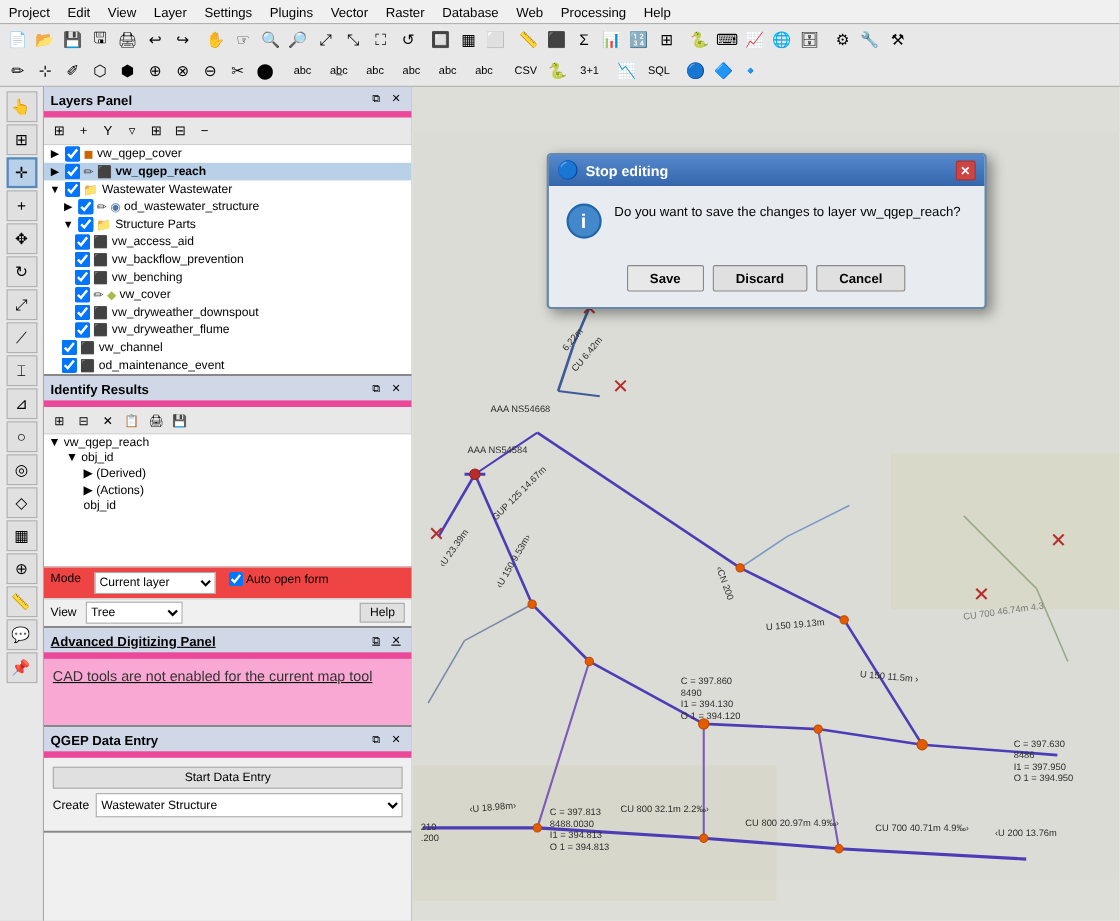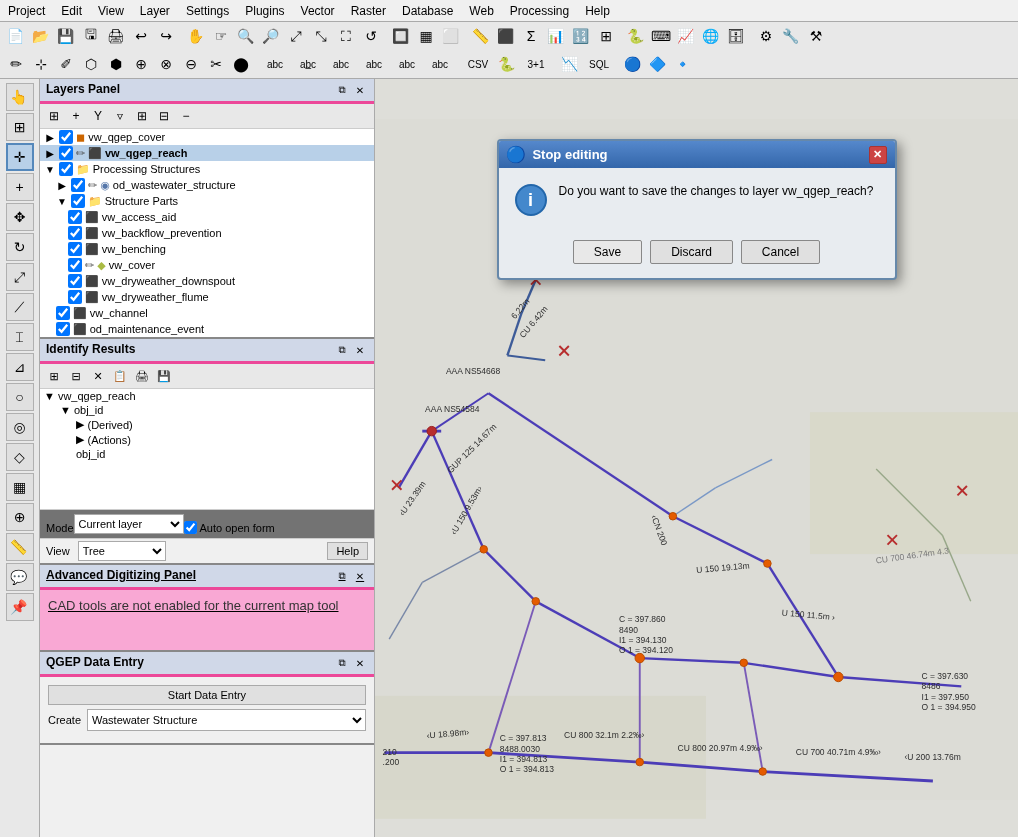--- a/index.html
+++ b/index.html
@@ -21,21 +21,21 @@
     
     .left-tools { width: 40px; background: #e8e8e8; border-right: 1px solid #aaa; display: flex; flex-direction: column; align-items: center; padding: 4px 2px; gap: 2px; overflow: hidden; }
     .tool-btn { width: 28px; height: 28px; background: #e0e0e0; border: 1px solid #b0b0b0; cursor: pointer; display: flex; align-items: center; justify-content: center; font-size: 14px; }
     .tool-btn.active { background: #b8d0e8; border: 2px solid #5588bb; }
     
     
     .left-panels { width: 335px; display: flex; flex-direction: column; border-right: 1px solid #aaa; background: #f0f0f0; }
     
     
     .panel { border-bottom: 2px solid #888; }
-    .panel-header { background: #d0d8e8; padding: 3px 6px; display: flex; align-items: flex-start; justify-content: space-between; border-bottom: 3px solid #ec4899; }
+    .panel-header { background: #d0d8e8; padding: 3px 6px; display: flex; align-items: flex-end; justify-content: space-between; border-bottom: 6px solid #ec4899; }
     .panel-title { font-weight: bold; font-size: 12px; }
     .panel-controls { display: flex; gap: 2px; }
     .panel-btn { width: 16px; height: 16px; cursor: pointer; display: flex; align-items: center; justify-content: center; font-size: 10px; }
     
     .panel-toolbar { background: #e8e8e8; padding: 2px 4px; display: flex; gap: 2px; border-bottom: 1px solid #ccc; }
     
     .layers-list { overflow-y: auto; max-height: 290px; background: white; font-size: 11px; }
     .layer-item { display: flex; align-items: center; padding: 1px 4px; cursor: pointer; gap: 3px; }
     .layer-item.selected { background: #b8d0e8; }
     .layer-check { width: 14px; height: 14px; }
@@ -43,21 +43,21 @@
     .expand-btn { width: 12px; cursor: pointer; text-align: center; font-size: 10px; }
     .indent1 { margin-left: 12px; }
     .indent2 { margin-left: 24px; }
     
     
     .identify-panel { flex: 0 0 auto; }
     .identify-toolbar { background: #e8e8e8; padding: 2px 4px; display: flex; gap: 2px; border-bottom: 1px solid #ccc; }
     .identify-content { background: white; height: 120px; overflow-y: auto; font-size: 11px; }
     .identify-item { display: flex; align-items: center; padding: 1px 4px; gap: 3px; }
     
-    .identify-footer { background: #737373; padding: 4px 6px; display: flex; align-items: flex-end; gap: 0; border-top: 1px solid #ccc; font-size: 11px; }
+    .identify-footer { background: #ef4444; padding: 4px 6px; display: flex; align-items: flex-start; gap: 12px; border-top: 1px solid #ccc; font-size: 11px; }
     .select-box { height: 20px; font-size: 11px; border: 1px solid #aaa; background: white; }
     .checkbox-label { display: flex; align-items: center; gap: 3px; }
     .help-btn { margin-left: auto; padding: 2px 8px; background: #e0e0e0; border: 1px solid #aaa; cursor: pointer; font-size: 11px; }
     
     
     .adv-panel { flex: 0 0 auto; text-decoration: underline; }
     .adv-content { background: #f9a8d4; padding: 8px; font-size: 13px; color: #333; min-height: 60px; }
     .qgep-content { background: #f0f0f0; padding: 8px; font-size: 11px; }
     .qgep-row { display: flex; align-items: center; gap: 6px; margin-bottom: 4px; }
     .qgep-btn { padding: 3px 12px; background: #e0e0e0; border: 1px solid #aaa; cursor: pointer; font-size: 11px; }
@@ -72,21 +72,21 @@
     
     .dialog-overlay { position: absolute; top: 0; left: 0; width: 100%; height: 100%; background: rgba(0,0,0,0.1); display: flex; align-items: flex-start; justify-content: center; padding-top: 60px; z-index: 100; }
     .dialog { background: #e8ecf0; border: 2px solid #6688aa; border-radius: 4px; width: 400px; box-shadow: 4px 4px 12px rgba(0,0,0,0.4); }
     .dialog-titlebar { background: linear-gradient(to bottom, #5588cc, #3366aa); color: white; padding: 4px 8px; display: flex; align-items: center; justify-content: space-between; border-radius: 2px 2px 0 0; }
     .dialog-title { font-weight: bold; font-size: 13px; display: flex; align-items: center; gap: 6px; }
     .dialog-close { width: 18px; height: 18px; background: #cc4444; border: 1px solid #aa3333; border-radius: 2px; cursor: pointer; display: flex; align-items: center; justify-content: center; color: white; font-size: 11px; font-weight: bold; }
     .dialog-body { padding: 16px; display: flex; align-items: flex-start; gap: 12px; }
     .dialog-icon { width: 32px; height: 32px; background: #4488cc; border-radius: 50%; display: flex; align-items: center; justify-content: center; color: white; font-weight: bold; font-size: 18px; flex-shrink: 0; border: 2px solid #2266aa; }
     .dialog-message { font-size: 12px; flex: 1; }
     .dialog-buttons { display: flex; justify-content: center; gap: 8px; padding: 8px 16px 14px; }
-    .dlg-btn { padding: 4px 20px; border: 1px solid #888; background: #e0e0e0; cursor: pointer; font-size: 12px; border-radius: 2px; }
+    .dlg-btn { padding: 4px 20px; border: 1px solid #888; background: #e0e0e0; cursor: pointer; font-size: 12px; border-radius: 2px; font-weight: bold; }
     .dlg-btn.primary { background: #e8e8e8; }
     
     
     ::-webkit-scrollbar { width: 12px; height: 12px; }
     ::-webkit-scrollbar-track { background: #f0f0f0; }
     ::-webkit-scrollbar-thumb { background: #b0b0b0; border: 2px solid #f0f0f0; }
   </style>
 </head>
 <body>
 
@@ -237,21 +237,21 @@
           <input type="checkbox" class="layer-check" checked="" style="">
           <span style="font-size:11px;color:#444;">✏</span>
           <span style="font-size:11px;color:#5577aa;">⬛</span>
           <span class="layer-name"><b>vw_qgep_reach</b></span>
         </div>
 
         <div class="layer-item">
           <span class="expand-btn">▼</span>
           <input type="checkbox" class="layer-check" checked="" style="">
           <span style="font-size:11px;color:#888;">📁</span>
-          <span class="layer-name">Processing Structures</span>
+          <span class="layer-name">Wastewater Wastewater</span>
         </div>
 
         <div class="layer-item indent1">
           <span class="expand-btn">▶</span>
           <input type="checkbox" class="layer-check" checked="" style="">
           <span style="font-size:11px;color:#444;">✏</span>
           <span style="font-size:11px;color:#5577aa;">◉</span>
           <span class="layer-name">od_wastewater_structure</span>
         </div>
 

